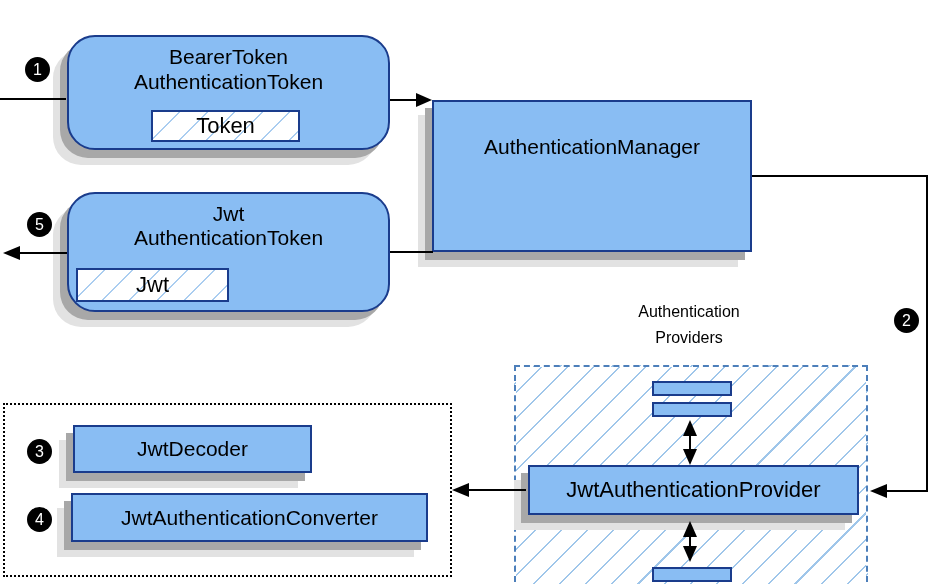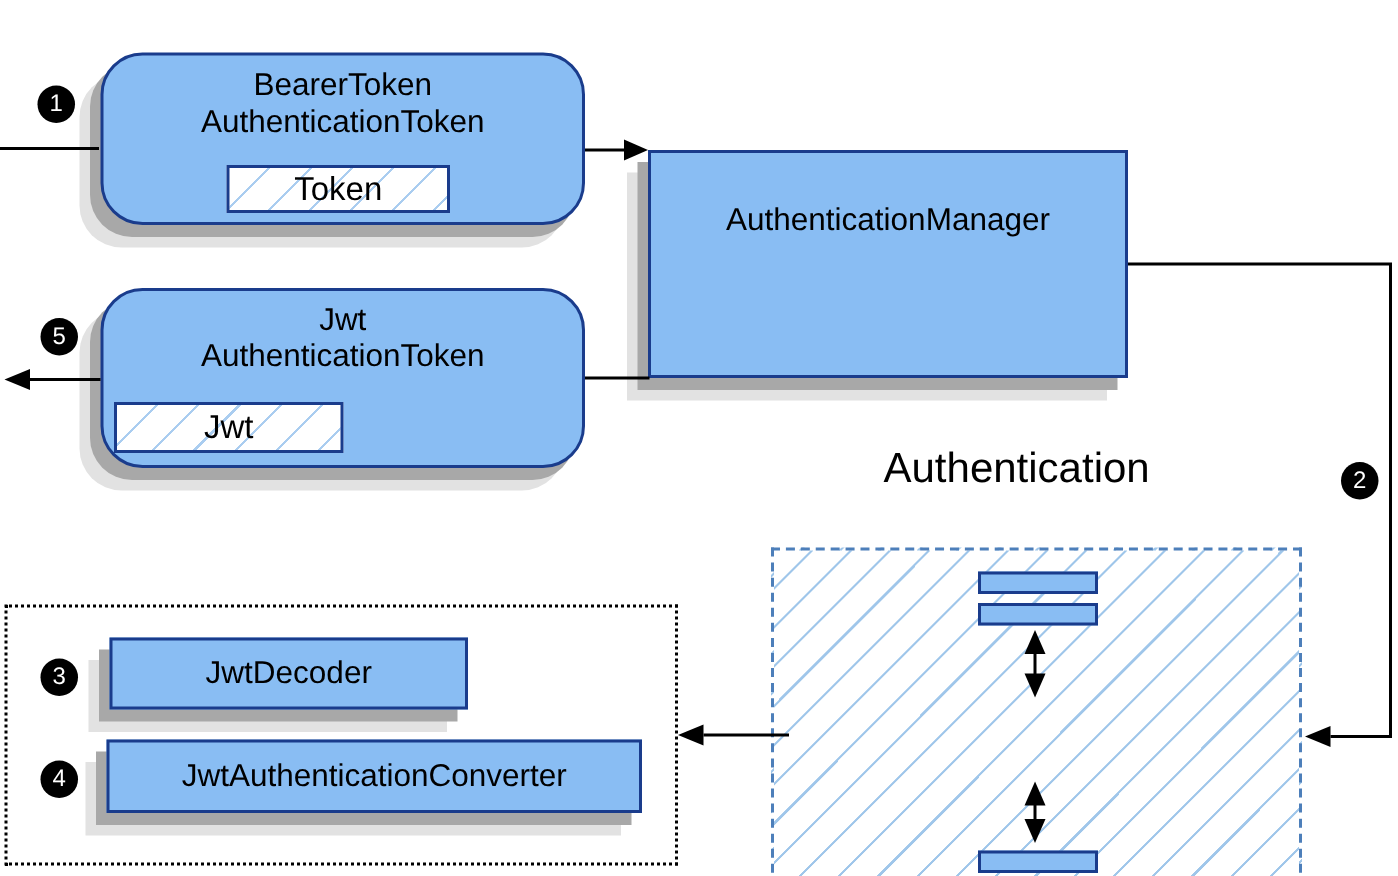--- a/index.html
+++ b/index.html
@@ -40,21 +40,21 @@
     background-image:repeating-linear-gradient(135deg,
       transparent 0,transparent 17px,var(--providers-hatch) 17px,var(--providers-hatch) 18.5px);
   }
   .dotted-box{position:absolute;box-sizing:border-box;border:2px dotted #000;background:transparent;}
   .badge{
     position:absolute;width:25px;height:25px;border-radius:50%;
     background:var(--badge-bg);color:var(--badge-text);
     display:flex;align-items:center;justify-content:center;
     font-size:16px;line-height:1;z-index:30;
   }
-  .free-label{position:absolute;font-size:28px;line-height:26px;}
+  .free-label{position:absolute;text-align:center;font-size:16px;line-height:26px;}
   svg.overlay{position:absolute;left:0;top:0;z-index:20;pointer-events:none;}
   svg.overlay line, svg.overlay path{stroke:var(--arrow-color);stroke-width:2;fill:none;}
   svg.overlay polygon{fill:var(--arrow-color);stroke:none;}
 </style>
 </head>
 <body>
 
 <div class="canvas">
 
   <div class="node rounded" style="left:67px;top:3px;width:323px;height:115px;">
@@ -76,26 +76,30 @@
   <div class="inner-hatched" style="left:76px;top:236px;width:153px;height:34px;">
     <span>Jwt</span>
   </div>
 
   <div class="node" style="left:432px;top:68px;width:320px;height:152px;">
     <div class="node-title" style="top:33px;line-height:24px;">AuthenticationManager</div>
   </div>
 
   <div class="free-label" style="left:589px;top:267px;width:200px;">
     <div>Authentication</div>
+    <div>Providers</div>
   </div>
   <div class="providers-dashed" style="left:514px;top:333px;width:354px;height:247px;"></div>
   <div class="bar" style="left:652px;top:349px;"></div>
   <div class="bar" style="left:652px;top:370px;"></div>
   <div class="bar" style="left:652px;top:535px;"></div>
   <div class="bar" style="left:652px;top:555px;"></div>
+  <div class="flat-node" style="left:528px;top:433px;width:331px;height:50px;font-size:22px;">
+    <span>JwtAuthenticationProvider</span>
+  </div>
 
   <div class="dotted-box" style="left:3px;top:371px;width:449px;height:174px;"></div>
   <div class="flat-node" style="left:73px;top:393px;width:239px;height:48px;">
     <span>JwtDecoder</span>
   </div>
   <div class="flat-node" style="left:71px;top:461px;width:357px;height:49px;">
     <span>JwtAuthenticationConverter</span>
   </div>
 
   <div class="badge" style="left:25px;top:25px;">

